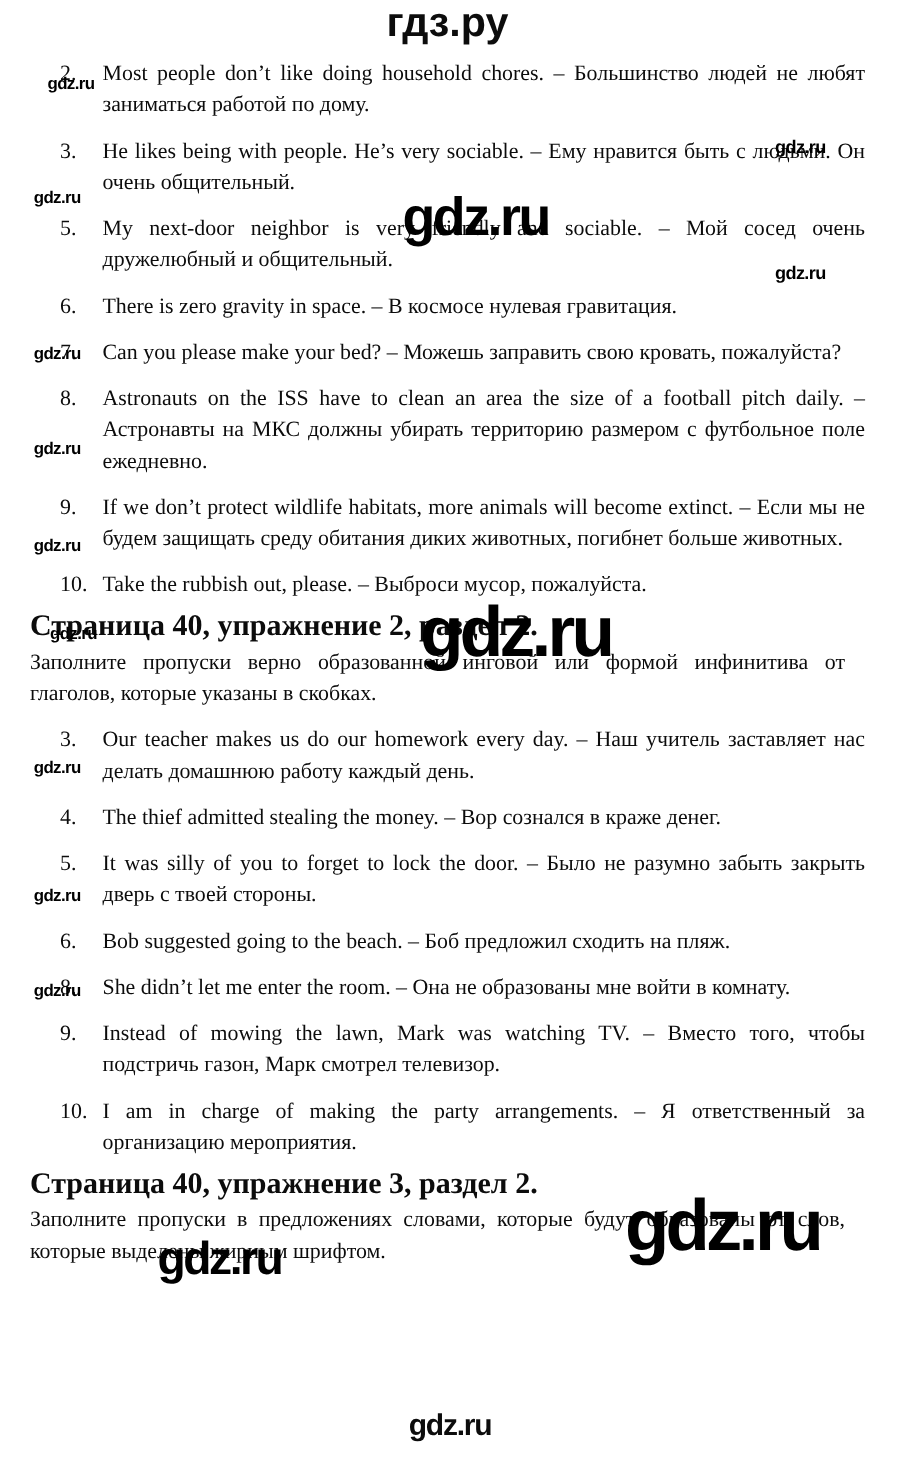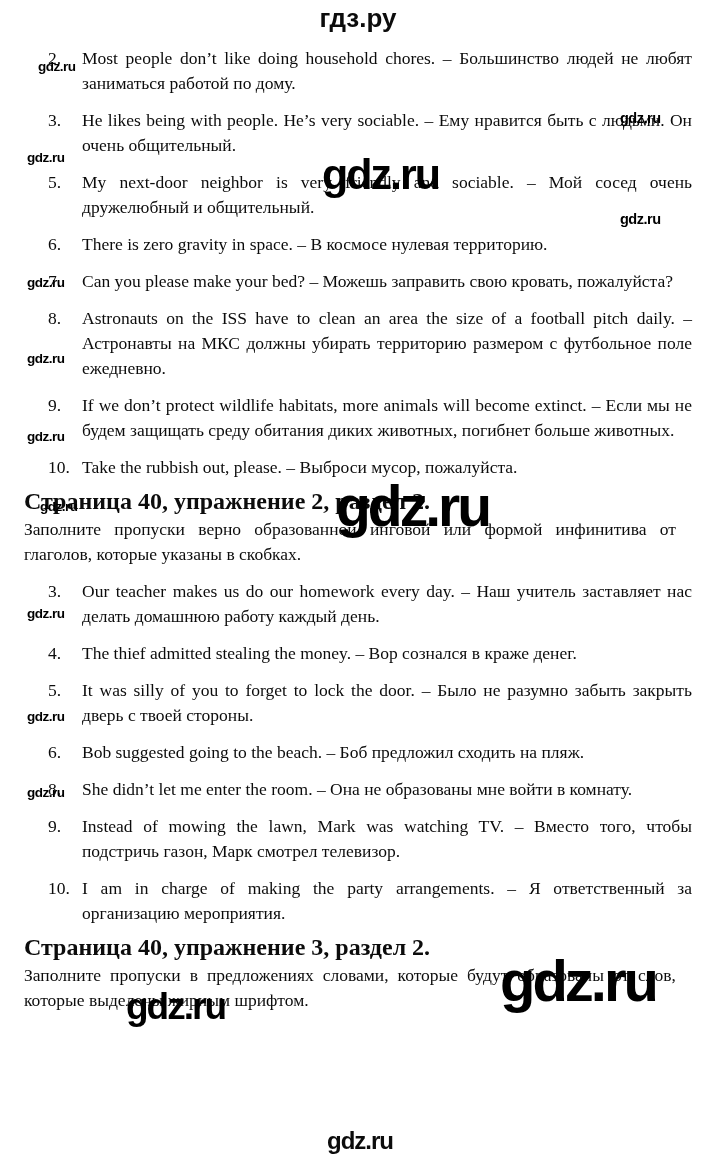--- a/index.html
+++ b/index.html
@@ -13,21 +13,21 @@
     overflow: hidden;
     font-family: "Liberation Serif", serif;
     font-size: 17.5px;
     line-height: 25px;
     color: #0c0c0c;
   }
   .site-header {
     text-align: center;
     font-family: "Liberation Sans", sans-serif;
     font-weight: bold;
-    font-size: 26px;
+    font-size: 33px;
     line-height: 32px;
     margin-top: 2px;
     letter-spacing: 0px;
   }
   .answers { margin: 2px 0 0 0; padding: 0 0 0 58px; }
   .answer {
     text-align: justify;
     text-indent: -34px;
     margin: 12px 0 2px 0;
   }
@@ -92,21 +92,21 @@
 
   <div class="answers">
 
       <div class="answer"><span class="num">2.</span><span class="txt">Most people don’t like doing household chores. – Большинство людей не любят заниматься работой по дому.</span></div>
 
       <div class="answer"><span class="num">3.</span><span class="txt">He likes being with people. He’s very sociable. – Ему нравится быть с людьми. Он очень общительный.</span></div>
 
 
       <div class="answer"><span class="num">5.</span><span class="txt">My next-door neighbor is very friendly and sociable. – Мой сосед очень дружелюбный и общительный.</span></div>
 
-      <div class="answer"><span class="num">6.</span><span class="txt">There is zero gravity in space. – В космосе нулевая территорию.</span></div>
+      <div class="answer"><span class="num">6.</span><span class="txt">There is zero gravity in space. – В космосе нулевая гравитация.</span></div>
 
       <div class="answer"><span class="num">7.</span><span class="txt">Can you please make your bed? – Можешь заправить свою кровать, пожалуйста?</span></div>
 
       <div class="answer"><span class="num">8.</span><span class="txt">Astronauts on the ISS have to clean an area the size of a football pitch daily. – Астронавты на МКС должны убирать территорию размером с футбольное поле ежедневно.</span></div>
 
       <div class="answer"><span class="num">9.</span><span class="txt">If we don’t protect wildlife habitats, more animals will become extinct. – Если мы не будем защищать среду обитания диких животных, погибнет больше животных.</span></div>
 
       <div class="answer"><span class="num">10.</span><span class="txt">Take the rubbish out, please. – Выброси мусор, пожалуйста.</span></div>
     </div>
 

